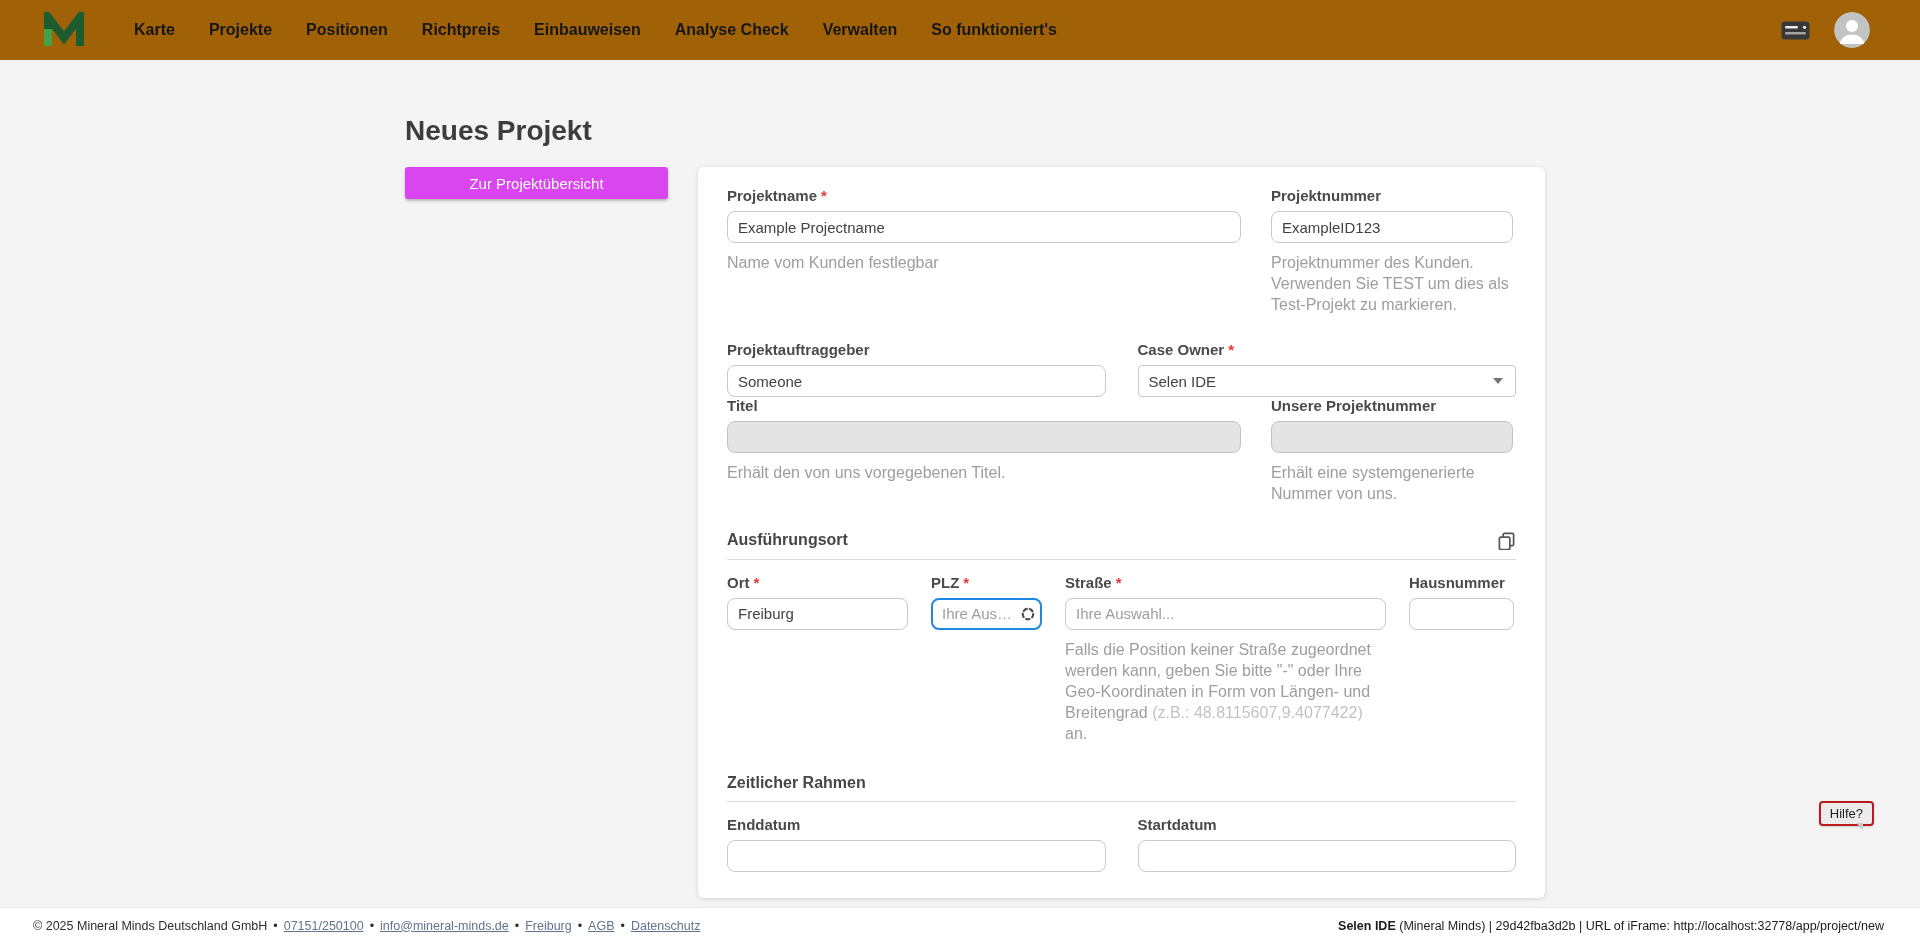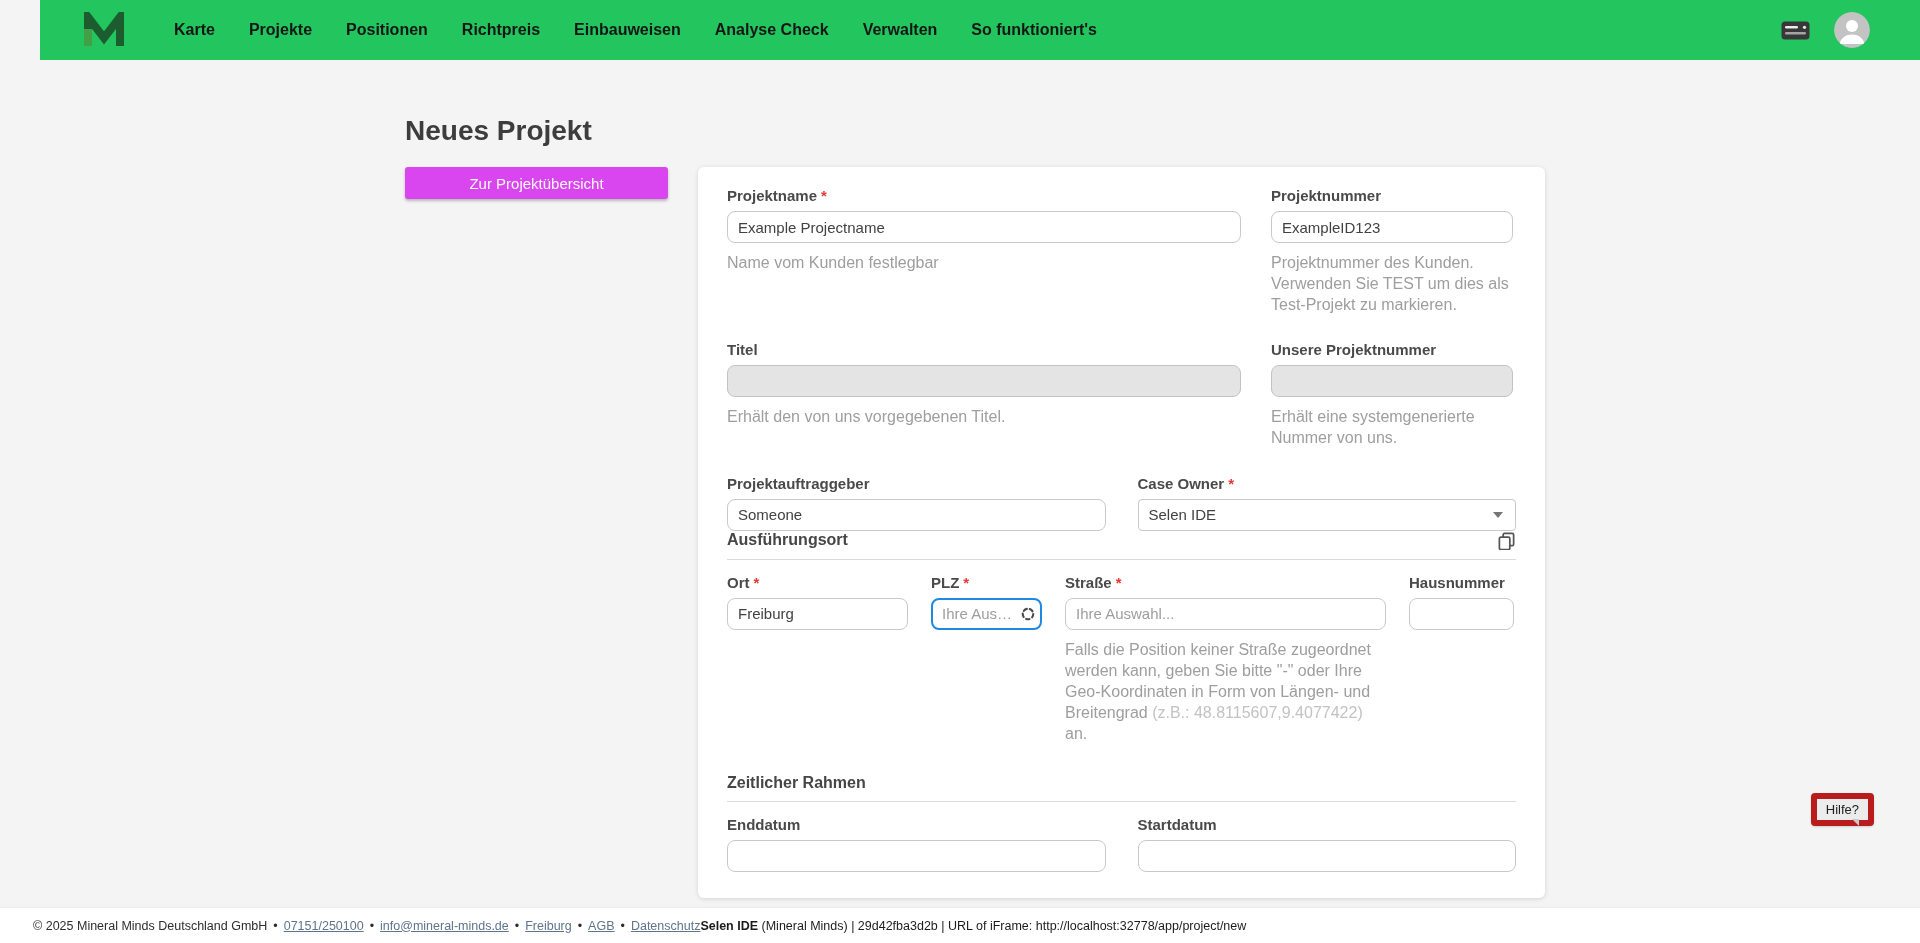--- a/index.html
+++ b/index.html
@@ -7,24 +7,23 @@
   body {
     width: 1920px; height: 943px;
     font-family: "Liberation Sans", sans-serif;
     background: #f4f4f4;
     position: relative;
     color: #424242;
   }
 
   
   .navbar {
-    height: 60px; background: #22c55e;
+    height: 60px; background: #a16207;
     display: flex; align-items: center;
     padding: 0 50px 0 44px;
-    margin-left: 40px;
   }
   .logo { display: flex; align-items: center; cursor: pointer; }
   .nav-items { display: flex; gap: 34px; margin-left: 50px; }
   .nav-item { font-size: 16px; font-weight: 600; color: #161616; cursor: pointer; white-space: nowrap; }
   .nav-right { margin-left: auto; display: flex; align-items: center; gap: 24px; }
   .icon-btn { display: inline-flex; align-items: center; justify-content: center; cursor: pointer; }
   .avatar-wrap { width: 36px; height: 36px; border-radius: 50%; overflow: hidden; }
 
   
   .main { position: relative; height: 847px; padding-left: 30px; }
@@ -83,34 +82,34 @@
 
   .plz-wrap { position: relative; }
   .spinner { position: absolute; right: 7px; top: 50%; transform: translateY(-50%); }
   .spinner svg { display: block; animation: rot 1s linear infinite; }
   @keyframes rot { to { transform: rotate(360deg); } }
 
   .peek { margin-left: 293px; height: 30px; background: #fff; border-radius: 6px 6px 0 0; margin-top: 10px; box-shadow: 0 1px 4px rgba(0,0,0,.1); }
 
   .help-btn {
     position: absolute; right: 46px; bottom: 81px;
-    background: #ececec; border: 6px solid #b91c1c; border-radius: 4px;
+    background: #ececec; border: 2px solid #b91c1c; border-radius: 4px;
     font-family: inherit; font-size: 13px; color: #212121;
     padding: 3px 9px; cursor: pointer; box-shadow: 0 1px 2px rgba(0,0,0,.15);
   }
   .help-btn::after {
     content: ""; position: absolute; bottom: -6px; right: 9px;
     border-left: 7px solid transparent; border-top: 7px solid #c9c9c9;
   }
 
   
   .footer {
     position: absolute; bottom: 0; left: 0; right: 0; height: 36px;
     background: #ffffff; border-top: 1px solid #ececec;
-    display: flex; align-items: center; 
+    display: flex; align-items: center; justify-content: space-between;
     padding: 0 36px 0 33px; font-size: 12.5px; color: #2d2d2d;
   }
   .footer-left { display: flex; align-items: center; gap: 6px; white-space: nowrap; }
   .f-link { color: #60748b; text-decoration: underline; cursor: pointer; }
   .sep { color: #2d2d2d; }
   .footer-right { white-space: nowrap; color: #1c1c1c; }
   .footer-right .bold { font-weight: 700; }
 </style>
 </head>
 <body>
@@ -168,44 +167,44 @@
             <input class="input" type="text" value="Example Projectname" style="">
             <div class="hint">Name vom Kunden festlegbar</div>
           </div>
           <div class="field">
             <label><span>Projektnummer</span></label>
             <input class="input" type="text" value="ExampleID123" style="">
             <div class="hint">Projektnummer des Kunden. Verwenden Sie TEST um dies als Test-Projekt zu markieren.</div>
           </div>
         </div>
 
-        <div class="form-row row-wide">
-          <div class="field">
-            <label><span>Titel</span></label>
-            <input class="input disabled" type="text" disabled="" style="">
-            <div class="hint">Erhält den von uns vorgegebenen Titel.</div>
-          </div>
-          <div class="field">
-            <label><span>Unsere Projektnummer</span></label>
-            <input class="input disabled" type="text" disabled="" style="">
-            <div class="hint">Erhält eine systemgenerierte Nummer von uns.</div>
-          </div>
-        </div>
-
         <div class="form-row row-half">
           <div class="field">
             <label><span>Projektauftraggeber</span></label>
             <input class="input" type="text" value="Someone" style="">
           </div>
           <div class="field">
             <label><span>Case Owner</span><span class="req">*</span></label>
             <div class="select">
               <span>Selen IDE</span>
               <span class="caret"></span>
             </div>
+          </div>
+        </div>
+
+        <div class="form-row row-wide">
+          <div class="field">
+            <label><span>Titel</span></label>
+            <input class="input disabled" type="text" disabled="" style="">
+            <div class="hint">Erhält den von uns vorgegebenen Titel.</div>
+          </div>
+          <div class="field">
+            <label><span>Unsere Projektnummer</span></label>
+            <input class="input disabled" type="text" disabled="" style="">
+            <div class="hint">Erhält eine systemgenerierte Nummer von uns.</div>
           </div>
         </div>
 
         <div class="section-head">
           <div class="section-title">Ausführungsort</div>
           <span class="icon-btn">
             <svg width="19" height="19" viewBox="0 0 20 20">
               <rect x="6.5" y="2.5" width="11" height="13" rx="1.5" fill="none" stroke="#555555" stroke-width="1.8"></rect>
               <rect x="2.5" y="6.5" width="11" height="13" rx="1.5" fill="#ffffff" stroke="#555555" stroke-width="1.8"></rect>
             </svg>

